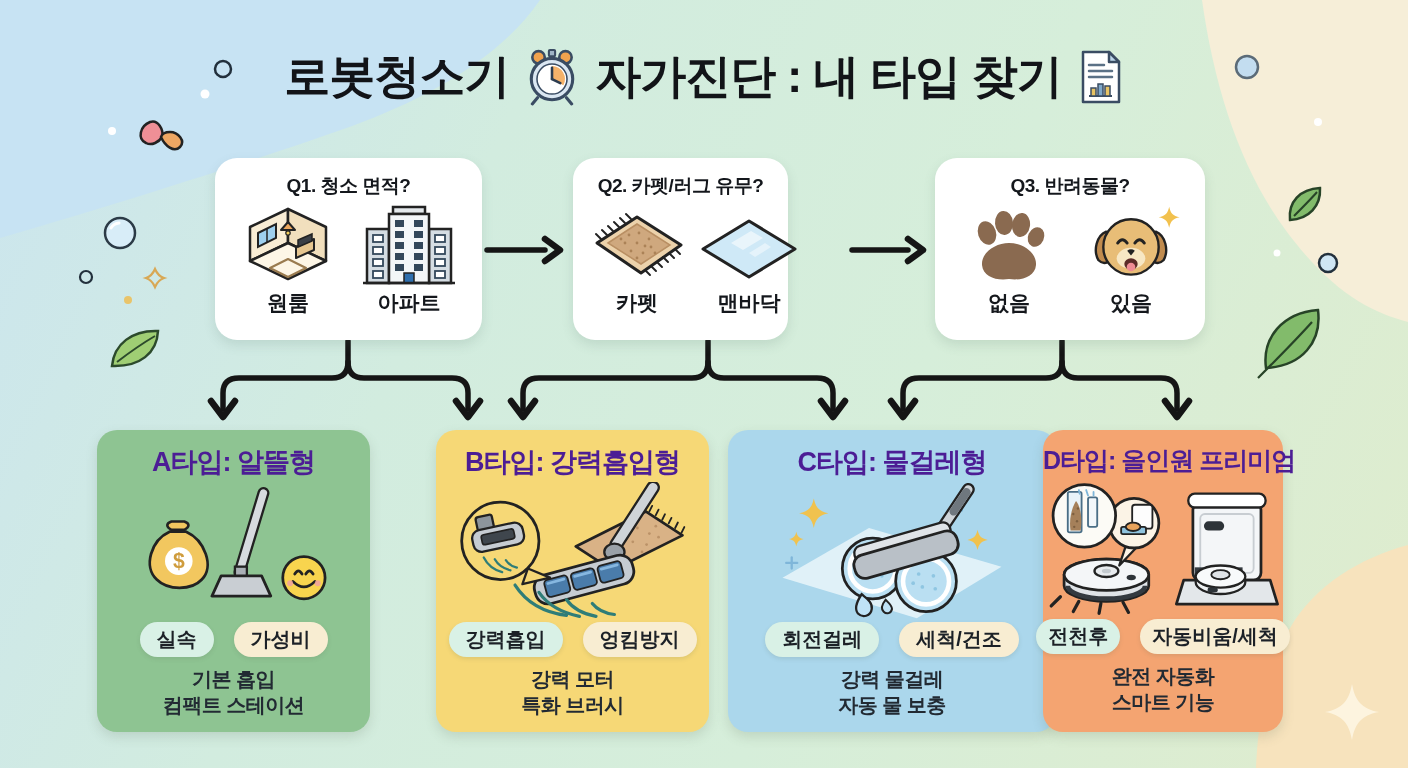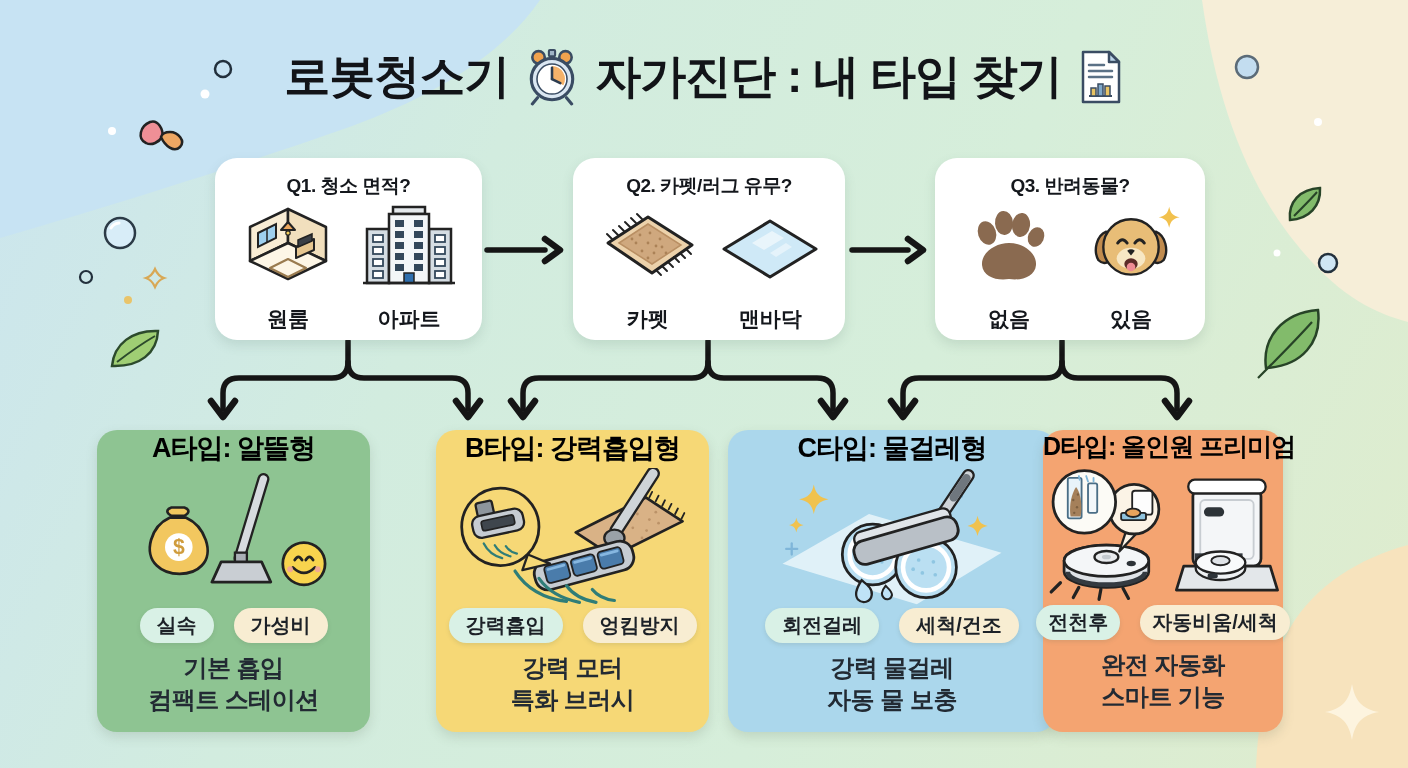--- a/index.html
+++ b/index.html
@@ -10,43 +10,43 @@
   .layer{position:absolute;left:0;top:0;width:1408px;height:768px;pointer-events:none;}
 
   
   .title-row{position:absolute;left:0;top:46px;width:1408px;display:flex;align-items:center;justify-content:center;gap:16px;}
   .title-text{font-size:46px;font-weight:800;color:#121418;letter-spacing:-1px;white-space:nowrap;}
 
   
   .qbox{position:absolute;top:158px;height:182px;background:#ffffff;border-radius:22px;
     box-shadow:0 5px 12px rgba(80,110,100,.16);}
   .qbox-1{left:215px;width:267px;}
-  .qbox-2{left:573px;width:272px;}
+  .qbox-2{left:573px;width:215px;}
   .qbox-3{left:935px;width:270px;}
   .q-title{margin-top:15px;text-align:center;font-size:19px;font-weight:800;color:#14171c;letter-spacing:-0.5px;}
   .q-options{display:flex;justify-content:space-evenly;align-items:flex-end;margin-top:4px;padding:0 8px;}
   .q-option{display:flex;flex-direction:column;align-items:center;width:112px;}
-  .q-option-label{font-size:21px;font-weight:800;color:#14171c;margin-top:18px;}
+  .q-option-label{font-size:21px;font-weight:800;color:#14171c;margin-top:2px;}
 
   
   .card{position:absolute;top:430px;height:302px;border-radius:20px;box-shadow:0 5px 12px rgba(90,105,85,.18);}
   .card-a{left:97px;width:273px;background:#8ec492;}
   .card-b{left:436px;width:273px;background:#f6d876;}
   .card-c{left:728px;width:328px;background:#abd7ec;}
   .card-d{left:1043px;width:240px;background:#f4a471;}
-  .card-title{text-align:center;font-size:27px;font-weight:800;color:#000000;letter-spacing:-1px;white-space:nowrap;}
+  .card-title{text-align:center;margin-top:14px;font-size:27px;font-weight:800;color:#4c1d95;letter-spacing:-1px;white-space:nowrap;}
   .card-d .card-title{font-size:25px;}
   .card-art{height:138px;display:flex;align-items:center;justify-content:center;margin-top:2px;}
   .card-tags{display:flex;justify-content:center;gap:20px;margin-top:2px;}
   .pill{border-radius:999px;padding:4px 17px;font-size:20px;font-weight:800;color:#1c2127;white-space:nowrap;
     box-shadow:0 2px 4px rgba(90,100,80,.15);}
   .pill-mint{background:#d9f1e6;}
   .pill-cream{background:#f8edd2;}
   .card-d .pill{padding:4px 12px;}
-  .card-features{text-align:center;margin-top:9px;font-size:24px;font-weight:800;color:#222a33;line-height:1.32;letter-spacing:-0.5px;}
+  .card-features{text-align:center;margin-top:9px;font-size:20px;font-weight:800;color:#222a33;line-height:1.32;letter-spacing:-0.5px;}
 </style>
 </head>
 <body>
 
 <div class="stage">
 
   <svg class="layer" viewBox="0 0 1408 768">
     <path d="M0,0 L540,0 C500,58 428,98 352,126 C276,153 158,192 0,238 Z" fill="#c7e3f3"></path>
     <path d="M1202,0 C1215,92 1242,172 1287,232 C1332,292 1370,312 1408,322 L1408,0 Z" fill="#f6eed8"></path>
     <path d="M1408,545 C1360,558 1315,585 1290,628 C1268,668 1258,716 1256,768 L1408,768 Z" fill="#f7e3bd"></path>

